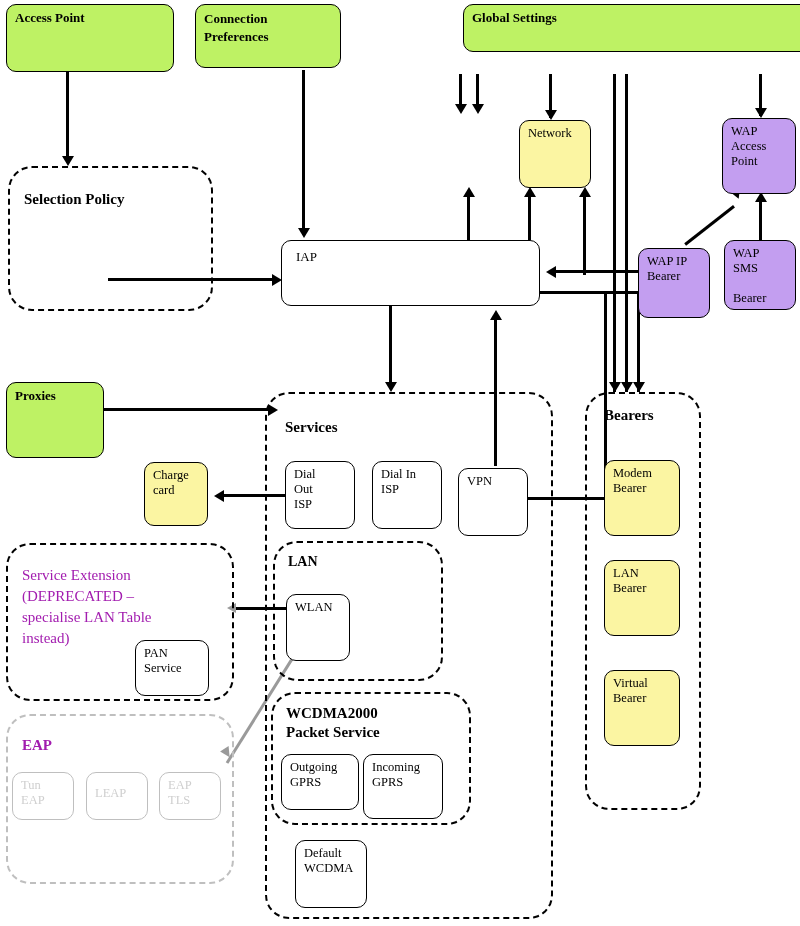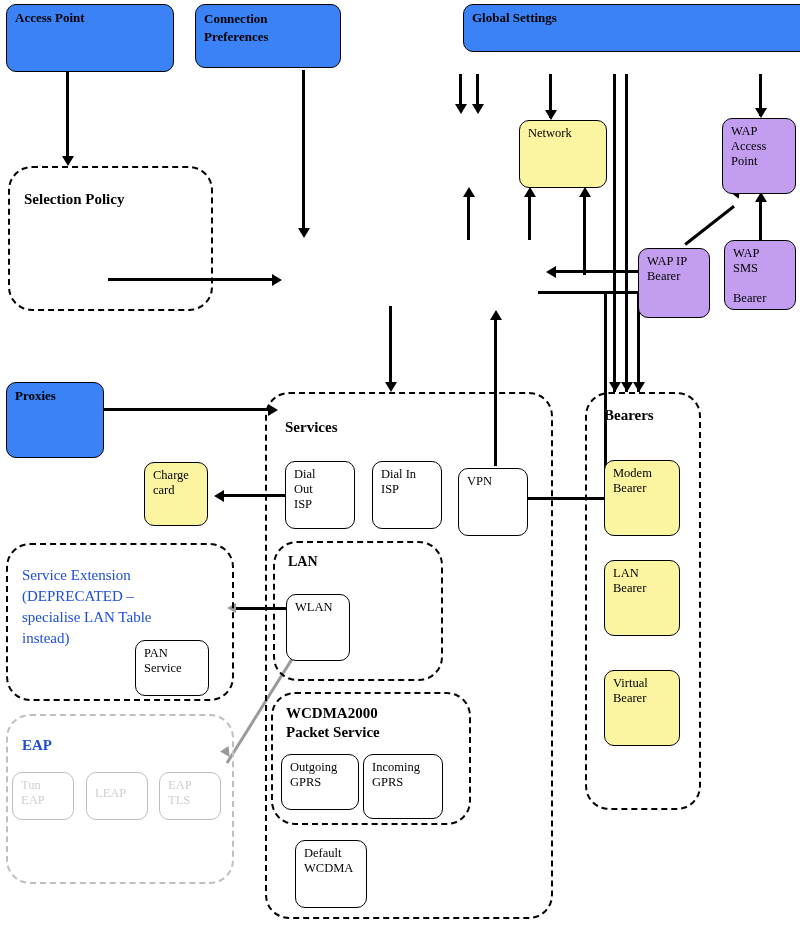--- a/index.html
+++ b/index.html
@@ -2,32 +2,32 @@
 <html><head>
 <meta charset="utf-8">
 <style>
   html,body{margin:0;padding:0;background:#ffffff;}
   body{font-family:"Liberation Serif", serif;}
   #canvas{position:relative;width:800px;height:926px;background:#fff;overflow:hidden;}
 
   .node{position:absolute;box-sizing:border-box;border:1.5px solid #000;border-radius:10px;background:#fff;}
   .node .lbl{position:absolute;left:8px;top:5px;right:4px;font-size:13px;line-height:16px;color:#000;white-space:pre-line;}
 
-  .cyan{background:#3b82f6;border:1.5px solid #000;}
+  .cyan{background:#bef264;border:1.5px solid #000;}
   .yellow{background:#fbf5a2;border:1.5px solid #000;}
   .purple{background:#c39ef0;border:1.5px solid #000;}
   .white{background:#ffffff;border:1.5px solid #000;}
 
   .title{font-weight:bold;font-size:15px;}
   .grouptitle{position:absolute;font-weight:bold;font-size:15px;color:#000;white-space:pre-line;line-height:19px;}
 
   .group{position:absolute;box-sizing:border-box;border:2.5px dashed #000;border-radius:24px;background:transparent;}
   .group.thin{border-width:2px;}
   .group.ghost{border:2px dashed #bfbfbf;}
-  .ghosttitle{color:#1d4ed8;}
+  .ghosttitle{color:#a21caf;}
   .ghostnode{border:1.5px solid #bfbfbf;color:#cfcfcf;}
   .ghostnode .lbl{color:#cfcfcf;}
 
   .small .lbl{font-size:12.5px;line-height:15px;}
 
   
   .ln{position:absolute;background:#000;}
   .vln{width:3px;}
   .hln{height:3px;}
   .ghln{height:2.5px;}
@@ -147,21 +147,21 @@
   <div class="node cyan" style="left:195px;top:4px;width:146px;height:64px;">
     <div class="lbl title" style="line-height:18px;">Connection
 Preferences</div>
   </div>
 
   <div class="node cyan" style="left:427px;top:4px;width:367px;height:48px;margin-left:36px;">
     <div class="lbl title">Global Settings</div>
   </div>
 
 
-  <div class="node yellow small" style="left:519px;top:120px;width:88px;height:68px;">
+  <div class="node yellow small" style="left:519px;top:120px;width:72px;height:68px;">
     <div class="lbl">Network</div>
   </div>
 
   <div class="node purple small" style="left:722px;top:118px;width:74px;height:76px;">
     <div class="lbl">WAP
 Access
 Point</div>
   </div>
 
   <div class="node purple small" style="left:638px;top:248px;width:72px;height:70px;padding-left:44px;">
@@ -169,20 +169,23 @@
 Bearer</div>
   </div>
 
   <div class="node purple small" style="left:724px;top:240px;width:72px;height:70px;">
     <div class="lbl">WAP
 SMS
 
 Bearer</div>
   </div>
 
+  <div class="node white" style="left:281px;top:240px;width:259px;height:66px;">
+    <div class="lbl" style="font-size:13px;top:8px;left:14px;">IAP</div>
+  </div>
 
 
   <div class="node cyan" style="left:6px;top:382px;width:98px;height:76px;">
     <div class="lbl title">Proxies</div>
   </div>
 
   <div class="node yellow small" style="left:144px;top:462px;width:64px;height:64px;">
     <div class="lbl">Charge
 card</div>
   </div>

